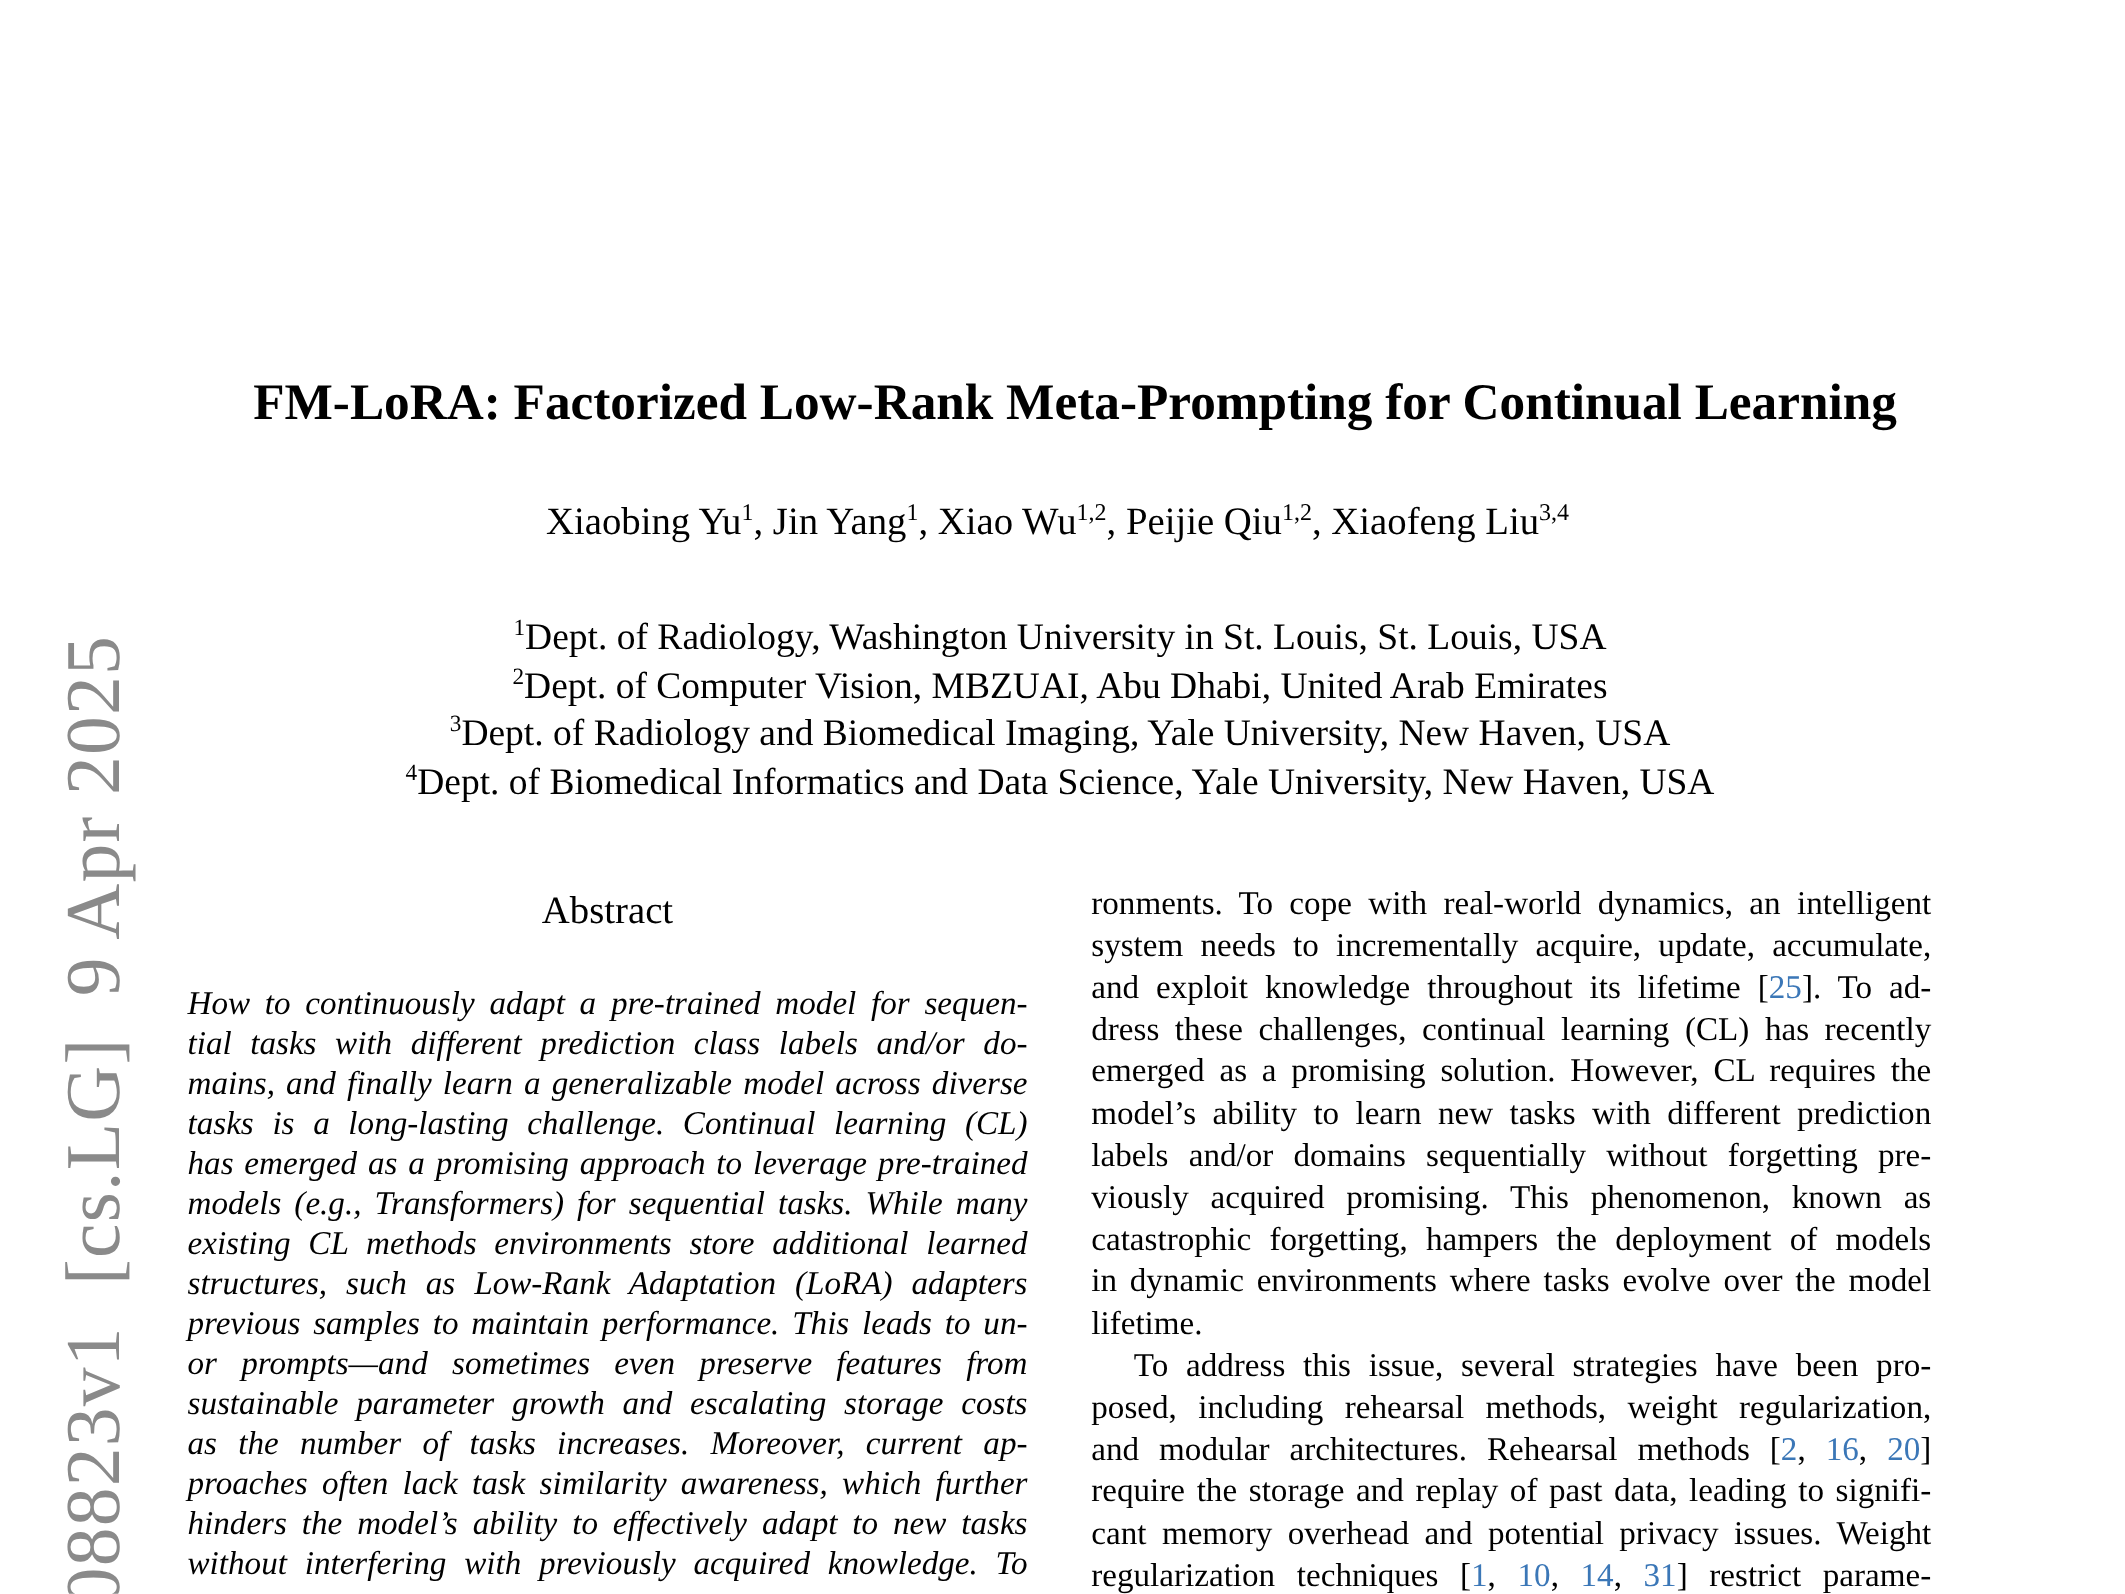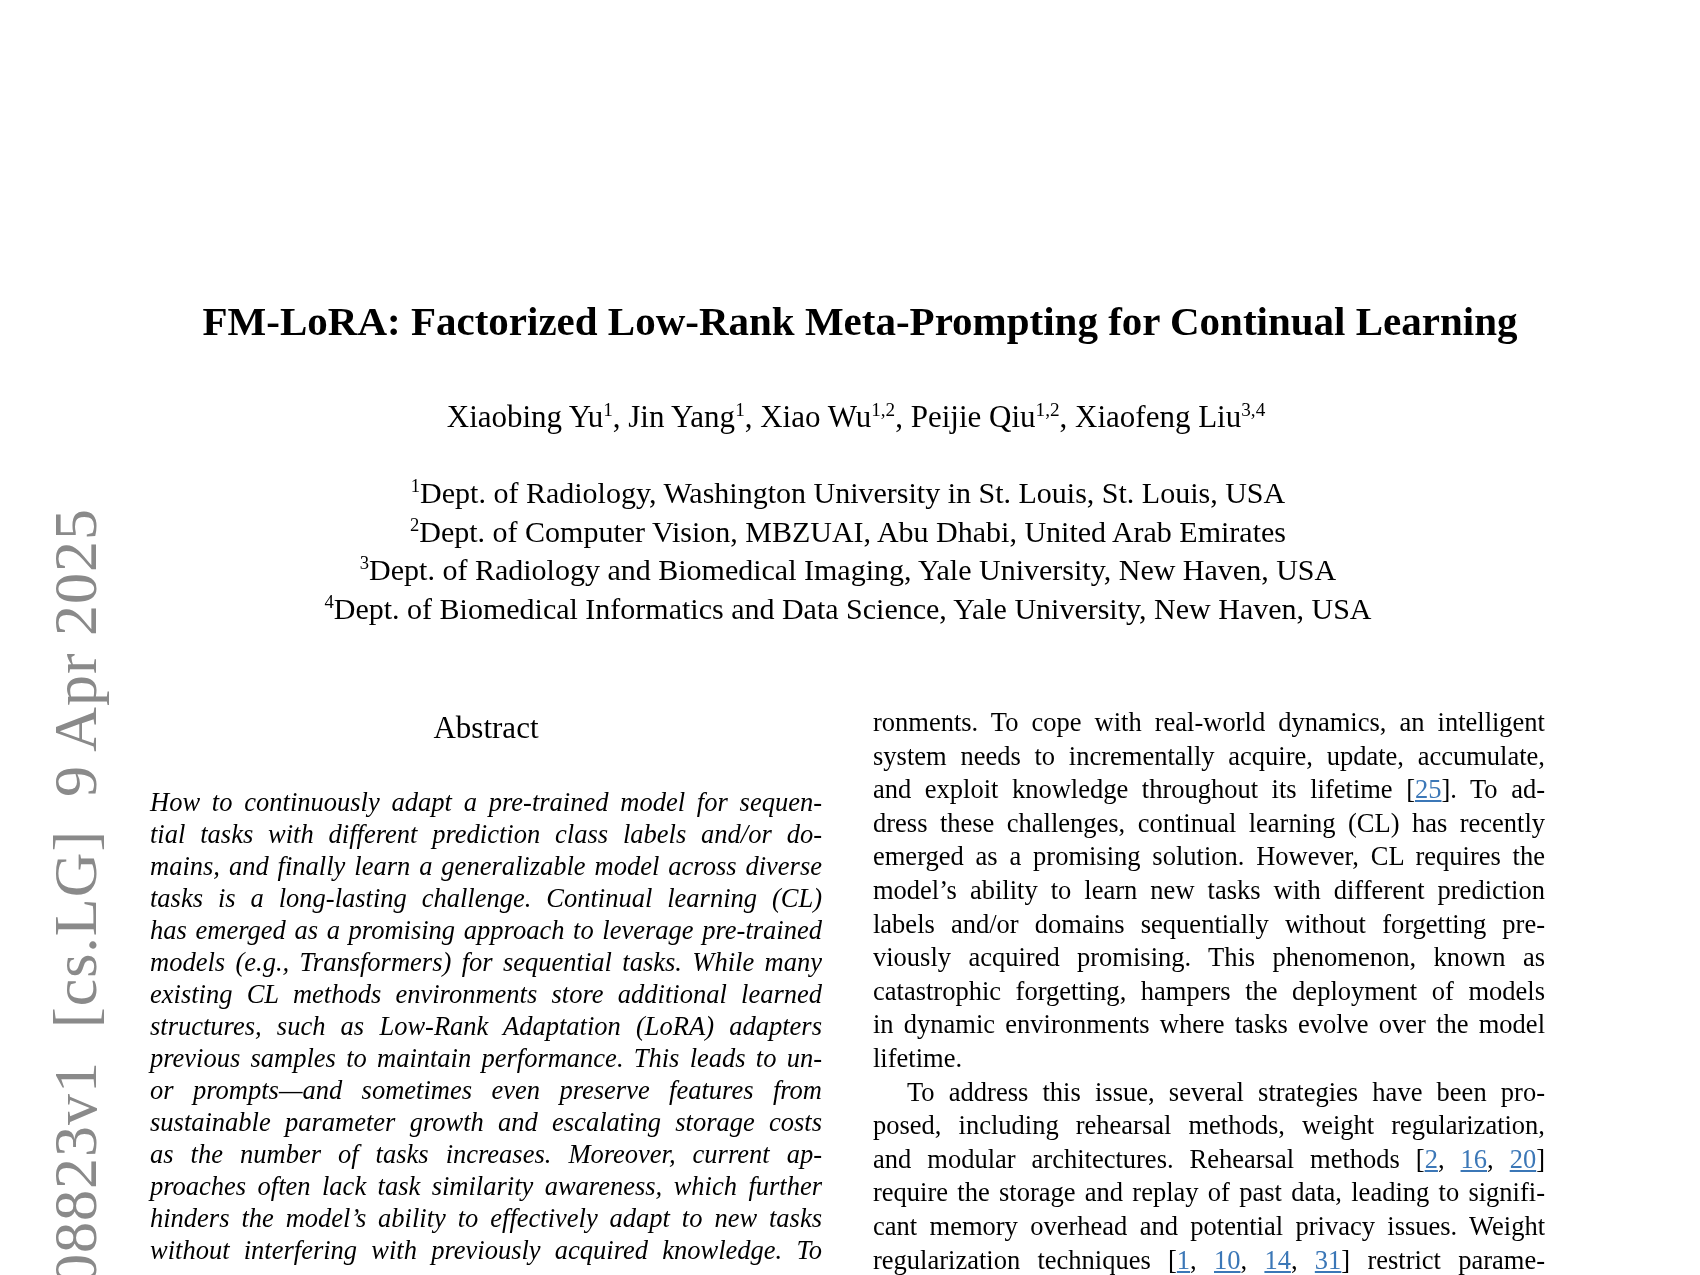--- a/index.html
+++ b/index.html
@@ -13,44 +13,44 @@
     position:absolute; left:36px; top:1285px;
     transform-origin:0 0; transform:rotate(-90deg);
     font-size:62px; line-height:78px; color:var(--stamp);
     white-space:pre; letter-spacing:1px;
   }
   .title {
     position:absolute; left:150px; top:286px; width:1396px; margin:12px;
     text-align:center; font-size:41px; font-weight:bold; line-height:46px;
   }
   .authors {
-    position:absolute; left:158px; top:399px; width:1396px;
+    position:absolute; left:148px; top:399px; width:1396px;
     text-align:center; font-size:31px; line-height:36px;
   }
   .affils {
-    position:absolute; left:150px; top:474px; width:1396px;
+    position:absolute; left:150px; top:491px; width:1396px;
     text-align:center; font-size:30px; line-height:38.6px;
   }
   sup { font-size:62%; line-height:0; vertical-align:super; }
   .abs-head {
     position:absolute; left:150px; top:710px; width:672px;
     text-align:center; font-size:31px; font-weight:normal; line-height:36px;
   }
   .abs-body {
     position:absolute; left:150px; top:786px; width:672px;
     font-style:italic; font-size:26.5px; line-height:32px;
   }
   .rcol {
     position:absolute; left:873px; top:706px; width:672px;
     font-size:26.5px; line-height:33.6px;
   }
   .ln { text-align:justify; text-align-last:justify; text-justify:inter-word; }
   .ln.noj { text-align-last:left; }
   .ln.ind { text-indent:34px; }
-  .cite { color:var(--cite);text-decoration:underline; }
+  .cite { color:var(--cite); }
   b { font-weight:normal; }
 </style>
 </head>
 <body>
 
 <div class="page">
   <div class="stamp">08823v1  [cs.LG]  9 Apr 2025</div>
   <h1 class="title">FM-LoRA: Factorized Low-Rank Meta-Prompting for Continual Learning</h1>
   <div class="authors" id="authors"><span>Xiaobing Yu<sup>1</sup></span>, <span>Jin Yang<sup>1</sup></span>, <span>Xiao Wu<sup>1,2</sup></span>, <span>Peijie Qiu<sup>1,2</sup></span>, <span>Xiaofeng Liu<sup>3,4</sup></span></div>
   <div class="affils" id="affils">

